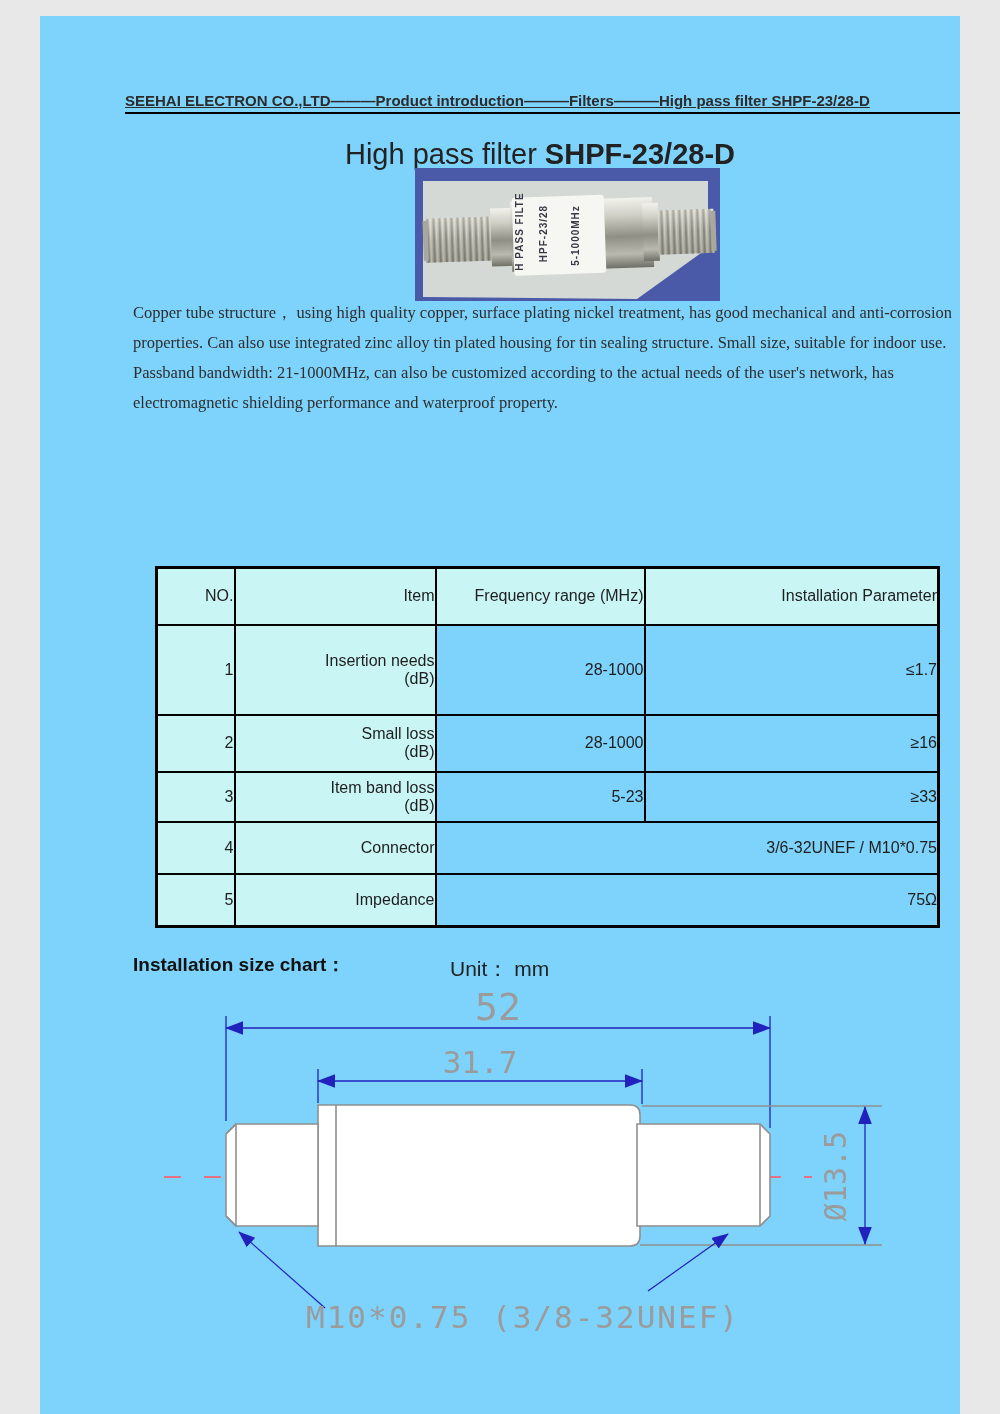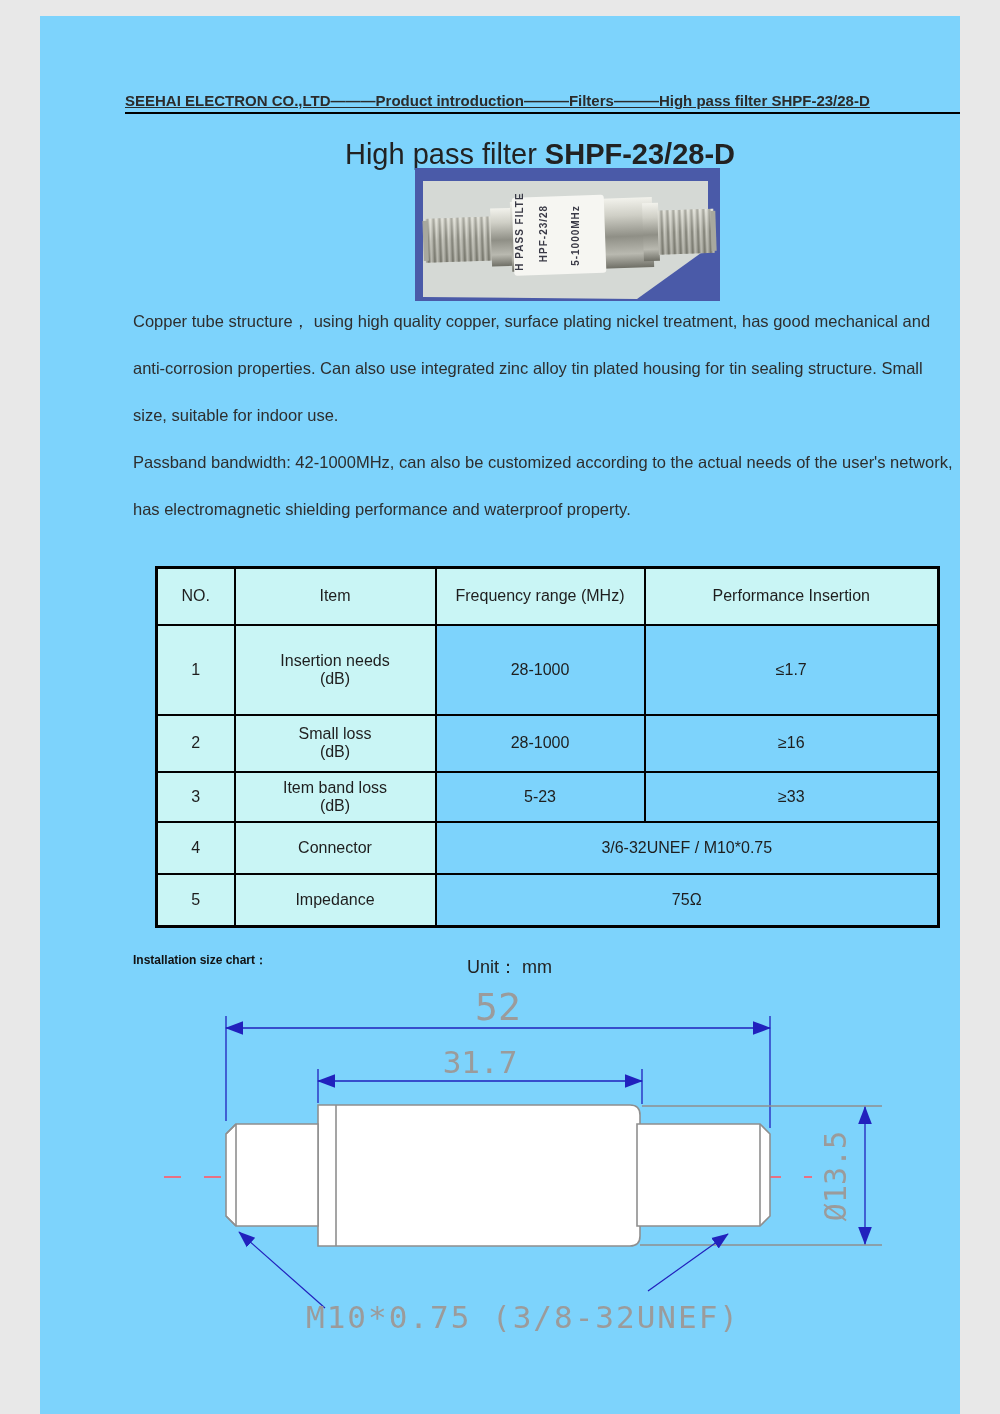--- a/index.html
+++ b/index.html
@@ -22,35 +22,35 @@
   .doc-title .t-bold{font-weight:bold;}
   
   .photo{position:absolute;left:375px;top:152px;width:305px;height:133px;}
   .photo svg{display:block;}
   .photo-labels{position:absolute;left:0;top:0;width:305px;height:133px;}
   .lbl-line{
     position:absolute;transform:rotate(-90deg);transform-origin:center;
     font-size:10px;font-weight:bold;color:#3a3a46;letter-spacing:1px;white-space:nowrap;
   }
   
-  .desc{position:absolute;left:93px;top:282px;width:828px;font-size:16.5px;line-height:47px;color:#2e2e2e;}
+  .desc{position:absolute;left:93px;top:282px;width:828px;font-size:16.5px;line-height:30px;color:#2e2e2e;font-family:Liberation Serif, serif;}
   .desc p{margin:0;}
   
   .spec-heading{position:absolute;left:93px;top:513px;font-size:21px;color:#333;}
   table.specs{
     position:absolute;left:115px;top:550px;border-collapse:collapse;
     border:3px solid #000;table-layout:fixed;width:782px;
     font-size:16px;color:#1e1e1e;
   }
-  table.specs td{border:2px solid #000;text-align:center;vertical-align:middle;padding:0;}
+  table.specs td{border:2px solid #000;text-align:right;vertical-align:middle;padding:0;}
   table.specs td.cy{background:#c9f5f5;}
   .pre{white-space:pre-line;}
   
-  .inst-heading{position:absolute;left:93px;top:936px;font-size:12px;font-weight:bold;color:#111;}
-  .unit-label{position:absolute;left:427px;top:939px;font-size:18px;color:#222;}
+  .inst-heading{position:absolute;left:93px;top:936px;font-size:19px;font-weight:bold;color:#111;}
+  .unit-label{position:absolute;left:410px;top:939px;font-size:21px;color:#222;}
   
   .drawing{position:absolute;left:0;top:960px;}
   .cadtext{font-family:"DejaVu Sans Mono",monospace;fill:#9b9b9b;}
 </style>
 </head>
 <body>
 
 <div class="page">
 
   <div class="doc-header">
@@ -107,37 +107,37 @@
     </svg>
     <div class="photo-labels">
       <div class="lbl-line" style="left:65px;top:58px;">H PASS FILTE</div>
       <div class="lbl-line" style="left:100px;top:60px;">HPF-23/28</div>
       <div class="lbl-line" style="left:130px;top:62px;">5-1000MHz</div>
     </div>
   </div>
 
   <div class="desc">
     <p>Copper tube structure， using high quality copper, surface plating nickel treatment, has good mechanical and anti-corrosion properties. Can also use integrated zinc alloy tin plated housing for tin sealing structure. Small size, suitable for indoor use.</p>
-    <p>Passband bandwidth: 42-1000MHz, can also be customized according to the actual needs of the user's network, has electromagnetic shielding performance and waterproof property.</p>
+    <p>Passband bandwidth: 21-1000MHz, can also be customized according to the actual needs of the user's network, has electromagnetic shielding performance and waterproof property.</p>
   </div>
 
 
   <table class="specs">
     <colgroup>
         <col style="width:78px">
         <col style="width:201px">
         <col style="width:209px">
         <col style="width:294px">
       </colgroup>
     <tbody>
         <tr style="height:57px">
       <td class="cy">NO.</td>
       <td class="cy">Item</td>
       <td class="cy">Frequency range (MHz)</td>
-      <td class="cy">Performance Insertion</td>
+      <td class="cy">Installation Parameter</td>
     </tr>
     <tr style="height:90px">
       <td class="cy">1</td>
       <td class="cy pre">Insertion needs
 (dB)</td>
       <td>28-1000</td>
       <td>≤1.7</td>
     </tr>
     <tr style="height:57px">
       <td class="cy">2</td>

